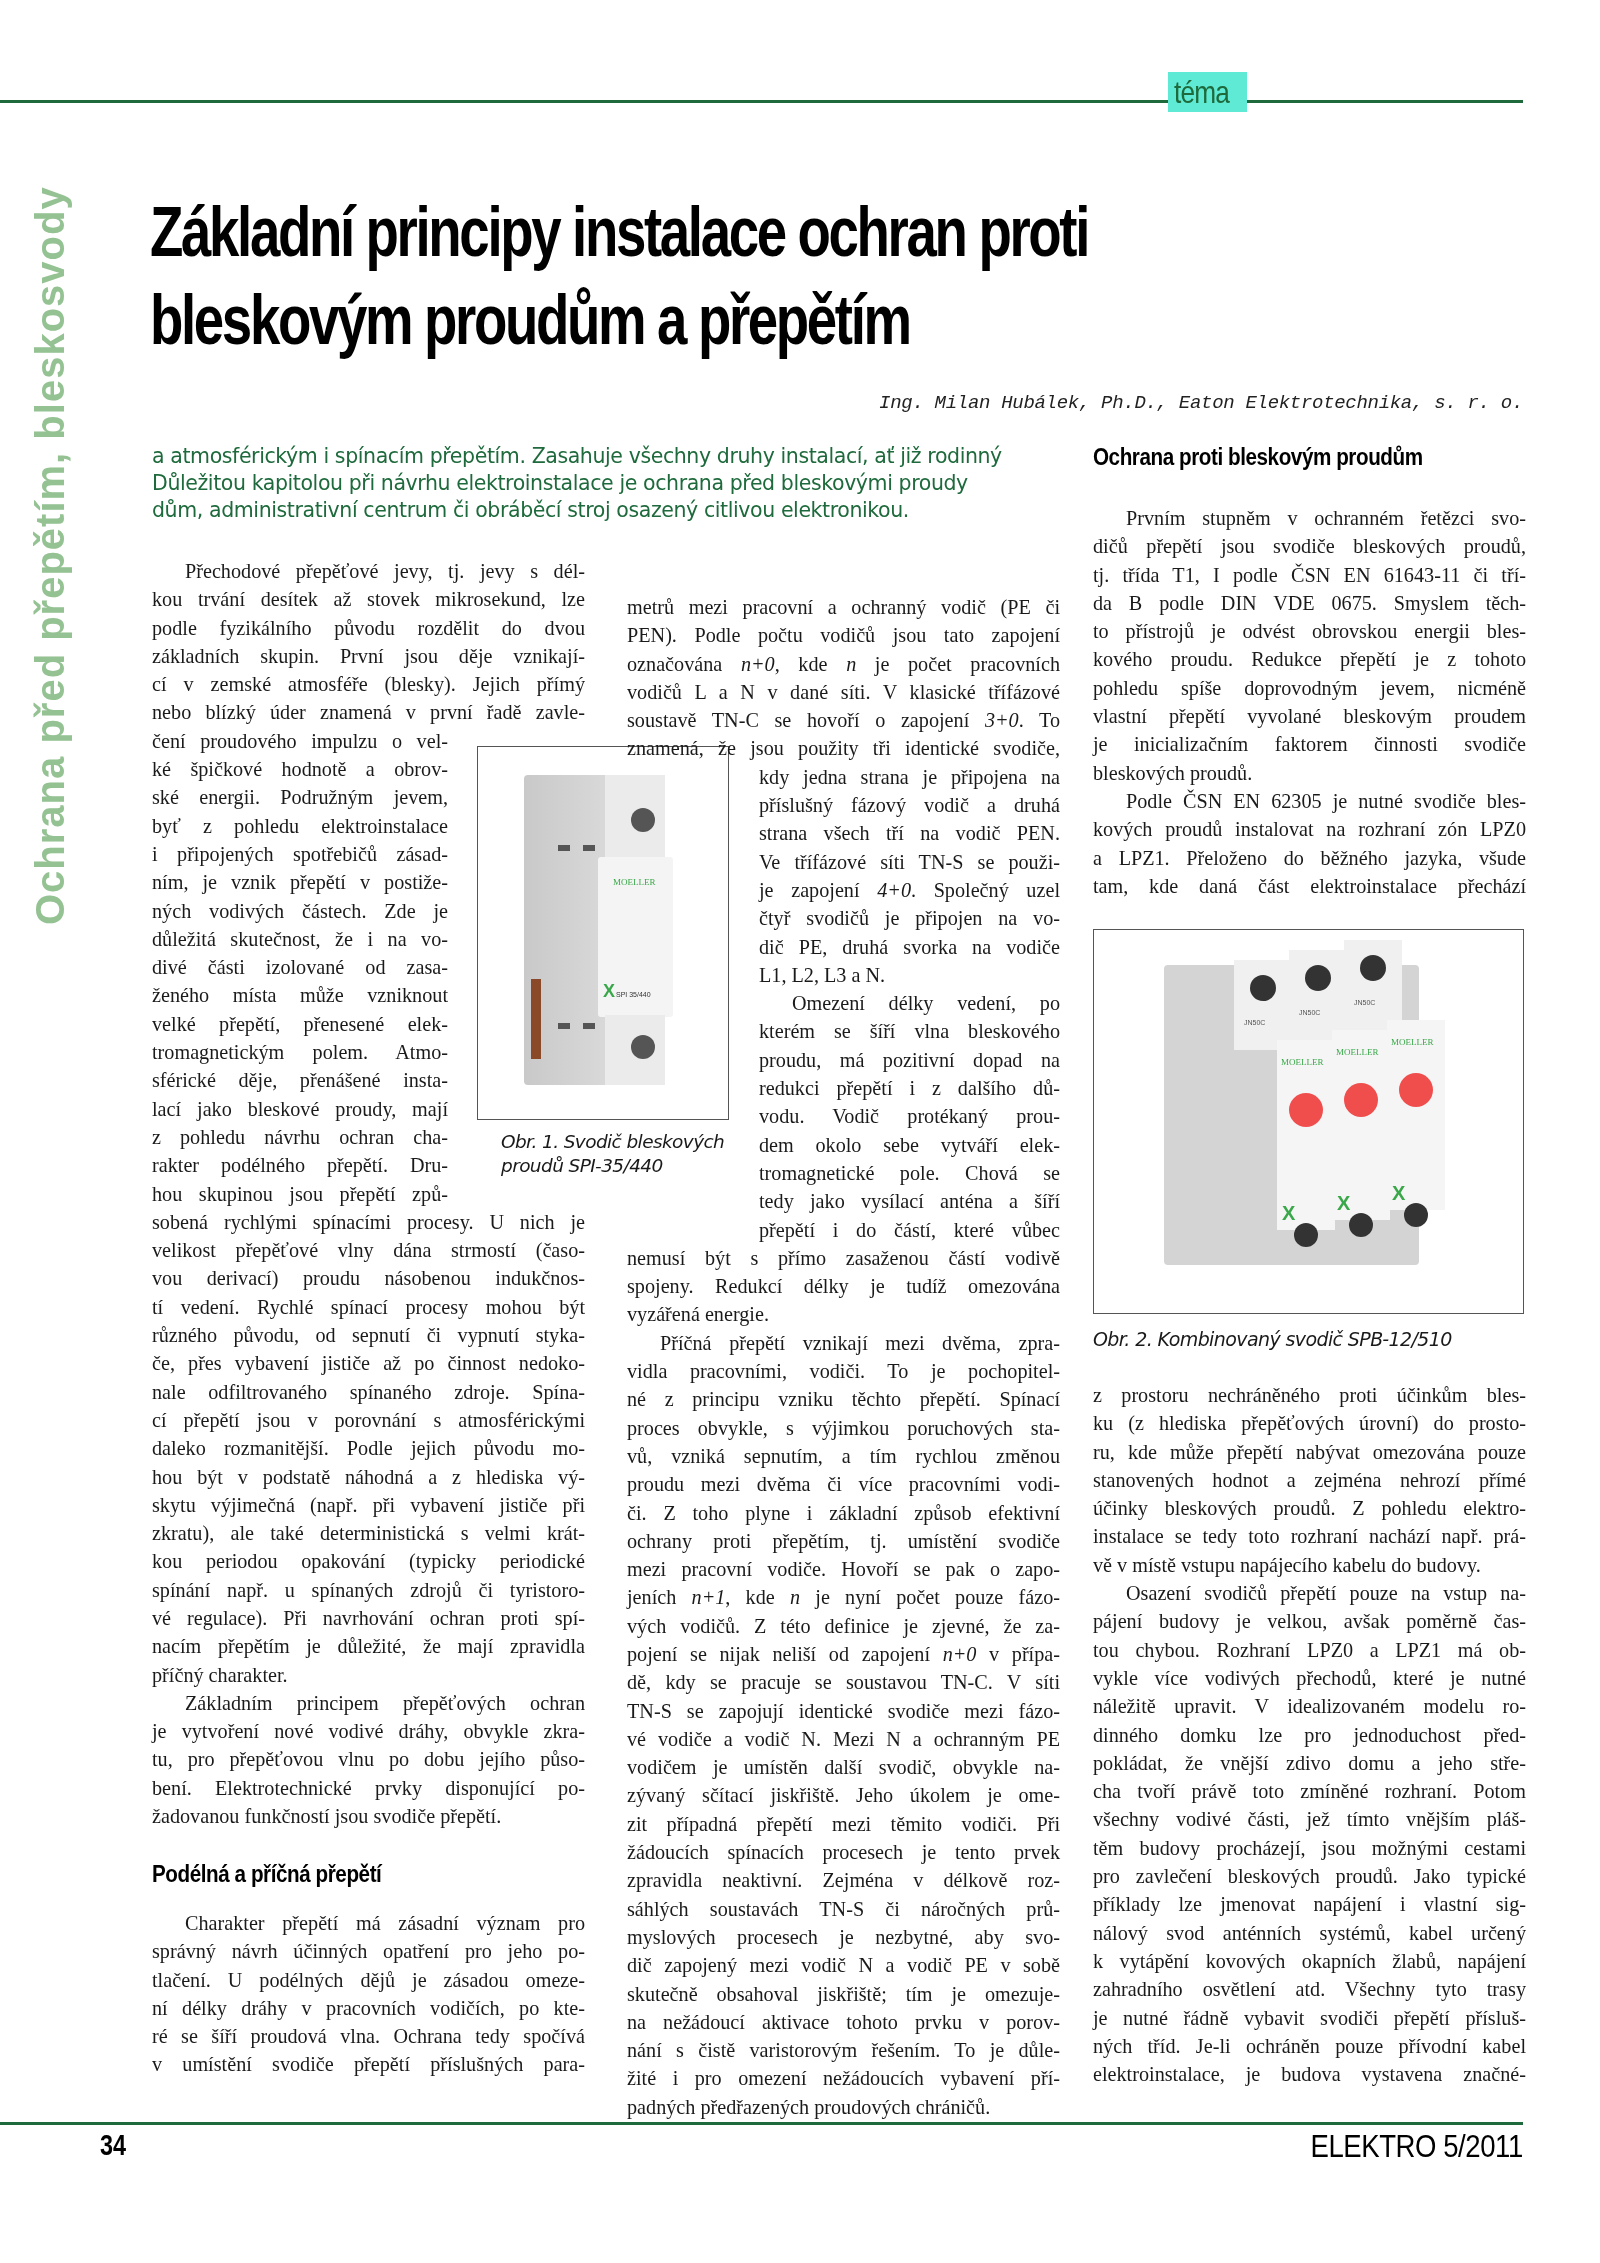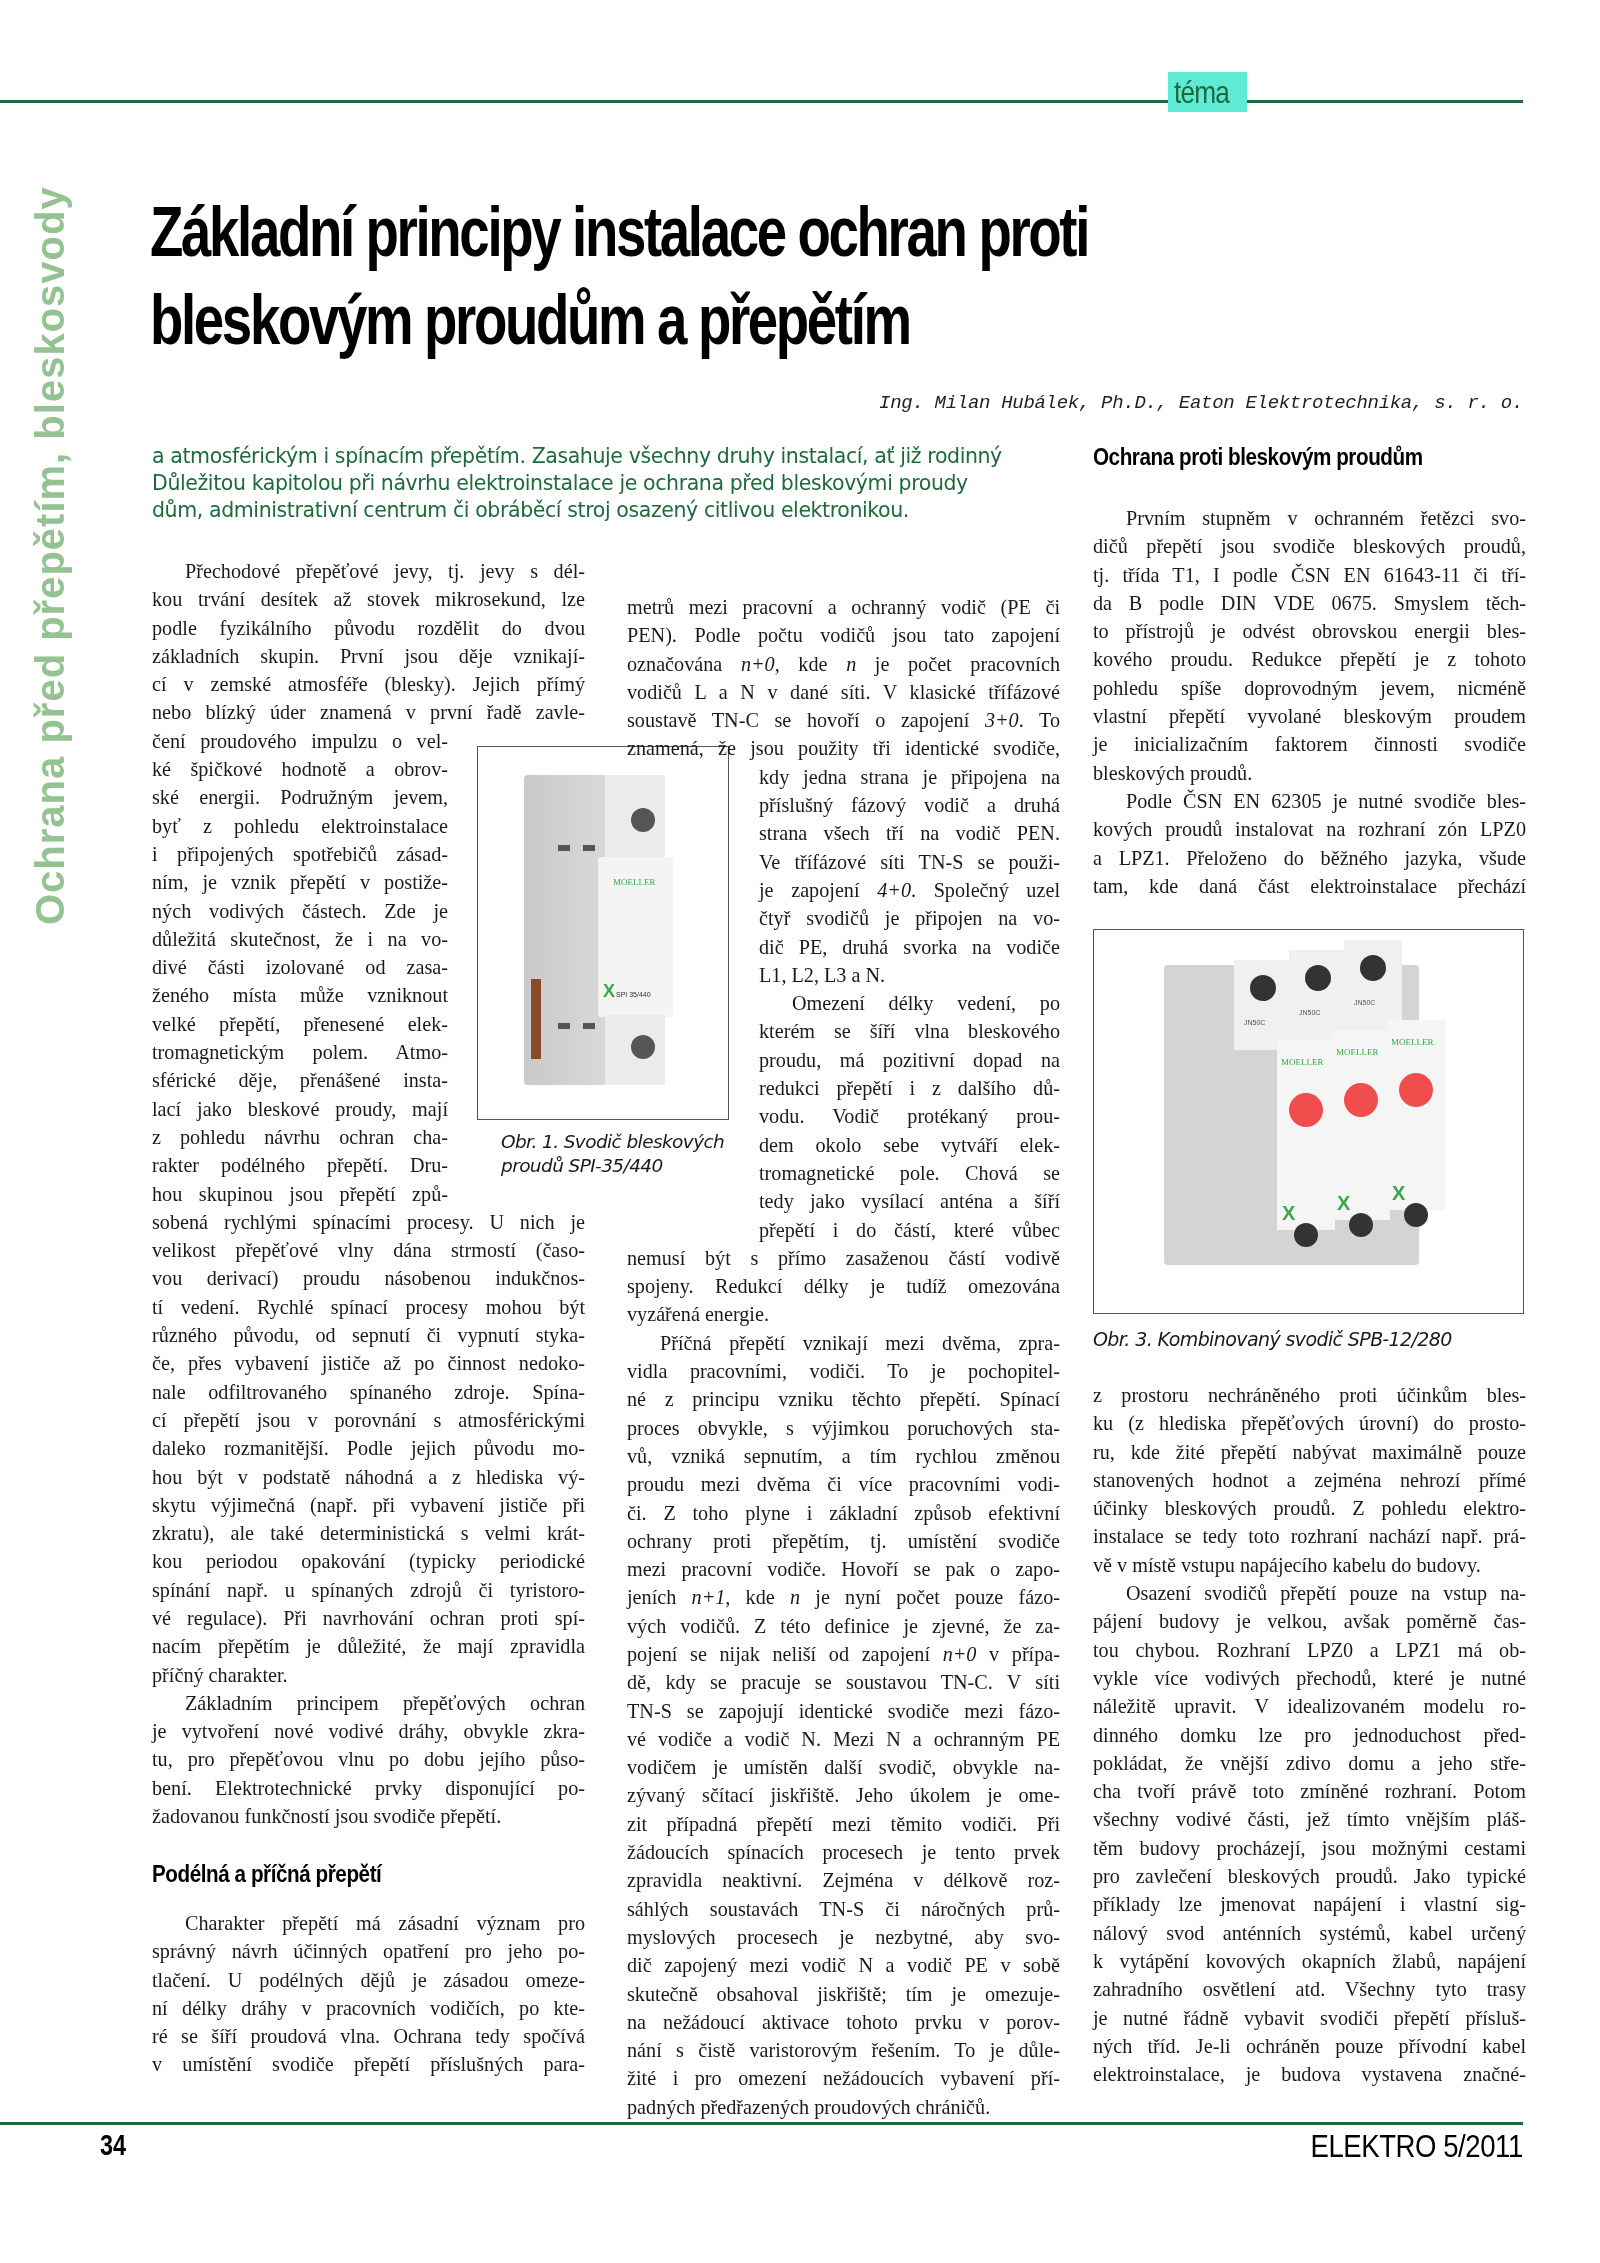--- a/index.html
+++ b/index.html
@@ -291,27 +291,27 @@
         <text x="150" y="95" font-size="7" font-family="Liberation Sans, sans-serif" fill="#555">JN50C</text>
         <rect x="183" y="110" width="58" height="190" fill="#f5f5f5"></rect>
         <text x="187" y="135" font-size="9" font-family="Liberation Serif, serif" fill="#3aa84a">MOELLER</text>
         <circle cx="212" cy="180" r="17" fill="#ef3b3b" opacity="0.9"></circle>
         <text x="188" y="290" font-size="20" font-weight="bold" font-family="Liberation Sans, sans-serif" fill="#3aa84a">X</text>
         <circle cx="212" cy="305" r="12" fill="#333"></circle>
       </g>
     </g>
   </svg>
 </div>
-<div class="caption cap2">Obr. 3. Kombinovaný svodič SPB-12/280</div>
+<div class="caption cap2">Obr. 2. Kombinovaný svodič SPB-12/510</div>
 
 <div class="col" style="left:1093px; top:1381px; width:433px;">
   <div>
       <span class="ln">z prostoru nechráněného proti účinkům bles-</span>
       <span class="ln">ku (z hlediska přepěťových úrovní) do prosto-</span>
-      <span class="ln">ru, kde žité přepětí nabývat maximálně pouze</span>
+      <span class="ln">ru, kde může přepětí nabývat omezována pouze</span>
       <span class="ln">stanovených hodnot a zejména nehrozí přímé</span>
       <span class="ln">účinky bleskových proudů. Z pohledu elektro-</span>
       <span class="ln">instalace se tedy toto rozhraní nachází např. prá-</span>
       <span class="ln last">vě v místě vstupu napájecího kabelu do budovy.</span>
     </div>
   <div>
       <span class="ln ind">Osazení svodičů přepětí pouze na vstup na-</span>
       <span class="ln">pájení budovy je velkou, avšak poměrně čas-</span>
       <span class="ln">tou chybou. Rozhraní LPZ0 a LPZ1 má ob-</span>
       <span class="ln">vykle více vodivých přechodů, které je nutné</span>

